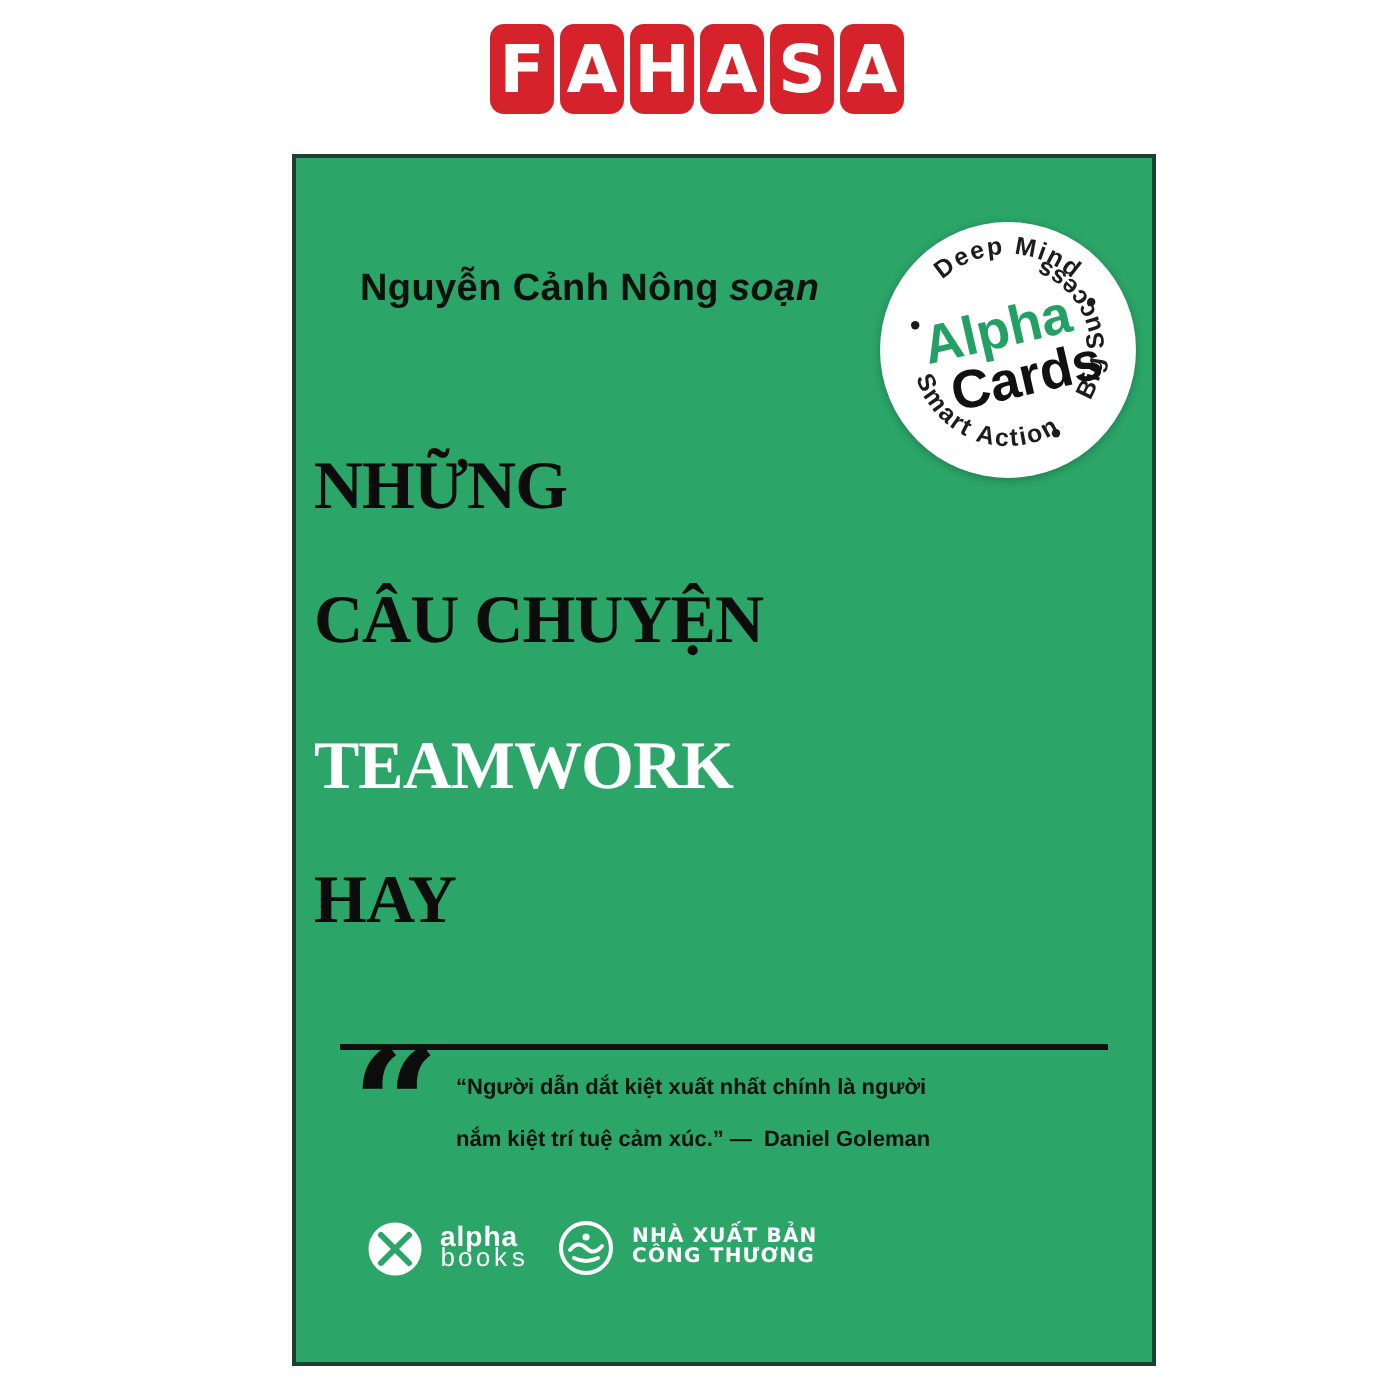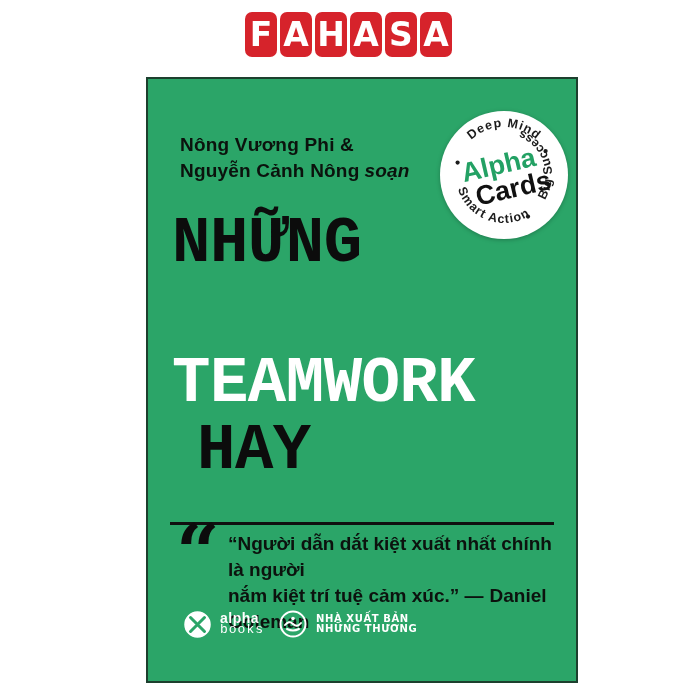--- a/index.html
+++ b/index.html
@@ -37,45 +37,45 @@
   }
   .authors .role { font-style: italic; margin-left: 5px; }
   
   .badge {
     position: absolute; left: 291px; top: 31px;
     width: 130px; height: 130px;
     filter: drop-shadow(0 1px 2px rgba(0,0,0,0.25));
   }
   
   .title-line {
-    position: absolute; left: 24px;
-    font-size: 64px; line-height: 56px; font-weight: bold;
+    position: absolute; left: 9px;
+    font-size: 34px; line-height: 56px; font-weight: bold;
     letter-spacing: -0.5px; white-space: nowrap;
-    font-family: Liberation Mono, monospace;
+    font-family: Liberation Serif, serif;
   }
   .t-black { color: #0c0c0c; }
   .t-white { color: #ffffff; }
   .line1 { top: 137px; }
   .line2 { top: 204px; }
   .line3 { top: 277px; }
-  .line4 { top: 344px; display: flex; gap: 7px; margin-left: 25px; }
+  .line4 { top: 344px; display: flex; gap: 7px; }
   
   .rule {
     position: absolute; left: 22px; top: 443px;
     width: 384px; height: 3px; background: #101010;
   }
   .quote-mark {
     position: absolute; left: 28px; top: 452px;
     font-family: "DejaVu Serif", serif;
     font-weight: bold; font-size: 76px; line-height: 44px;
     color: #0c0c0c;
   }
   .quote-text {
     position: absolute; left: 80px; top: 452px; width: 336px;
-    color: #0c120e; font-size: 19px; line-height: 26px; font-weight: bold;
+    color: #0c120e; font-size: 11px; line-height: 26px; font-weight: bold;
   }
   .quote-attribution { font-weight: bold; margin-left: 6px; }
   
   .publishers {
     position: absolute; left: 36px; top: 531px;
     display: flex; align-items: center; gap: 9px; color: #ffffff;
   }
   .pub-logo { display: block; }
   .alpha-text { line-height: 11px; margin-right: 6px; }
   .alpha-top { font-size: 14px; font-weight: bold; letter-spacing: 0.5px; display: block; }
@@ -104,21 +104,20 @@
       <span>S</span>
     </div>
   <div class="fahasa-tile">
       <span>A</span>
     </div>
 </div>
 
 <div class="cover">
 
   <div class="authors">
-    <div>Nông Vương Phi &amp;</div>
     <div><span>Nguyễn Cảnh Nông</span><span class="role">soạn</span></div>
   </div>
 
   <svg class="badge" viewBox="0 0 130 130">
     <defs>
       <path id="arcTop" d="M 17 65 A 48 48 0 0 1 113 65"></path>
       <path id="arcCCW" d="M 17 65 A 48 48 0 1 0 65 17"></path>
     </defs>
     <circle cx="65" cy="65" r="64" fill="#ffffff"></circle>
     <g font-family="Liberation Sans, sans-serif" font-size="12.5" font-weight="bold" fill="#1c1c1c" letter-spacing="1">
@@ -129,20 +128,21 @@
     <circle cx="18.6" cy="52.6" r="2.1" fill="#1c1c1c"></circle>
     <circle cx="89" cy="106.6" r="2.1" fill="#1c1c1c"></circle>
     <circle cx="106.6" cy="41" r="2.1" fill="#1c1c1c"></circle>
     <g transform="rotate(-13 65 65)" font-family="Liberation Sans, sans-serif" font-weight="bold" font-size="27">
       <text x="62" y="63" text-anchor="middle" fill="#23a164">Alpha</text>
       <text x="71" y="89" text-anchor="middle" fill="#111111">Cards</text>
     </g>
   </svg>
 
   <div class="title-line line1 t-black">NHỮNG</div>
+  <div class="title-line line2 t-black">CÂU CHUYỆN</div>
   <div class="title-line line3 t-white">TEAMWORK</div>
   <div class="title-line line4">
     <span class="t-black">HAY</span>
   </div>
 
   <div class="rule"></div>
   <div class="quote-mark">“</div>
   <div class="quote-text">
     <span>“Người dẫn dắt kiệt xuất nhất chính là người</span><br>
     <span>nắm kiệt trí tuệ cảm xúc.” —</span><span class="quote-attribution">Daniel Goleman</span>
@@ -159,17 +159,17 @@
       <span class="alpha-bottom">books</span>
     </div>
     <svg class="pub-logo" width="28" height="28" viewBox="0 0 28 28">
       <circle cx="14" cy="14" r="12.5" fill="none" stroke="#ffffff" stroke-width="2"></circle>
       <path d="M6 15 q4 -5 8 -1 q4 4 8 -1" fill="none" stroke="#ffffff" stroke-width="2" stroke-linecap="round"></path>
       <path d="M8 19 q6 3 12 0" fill="none" stroke="#ffffff" stroke-width="2" stroke-linecap="round"></path>
       <circle cx="14" cy="8.5" r="1.8" fill="#ffffff"></circle>
     </svg>
     <div class="nxb-text">
       <span>NHÀ XUẤT BẢN</span>
-      <span>NHỮNG THƯƠNG</span>
+      <span>CÔNG THƯƠNG</span>
     </div>
   </div>
 
 </div>
 
 </body></html>

